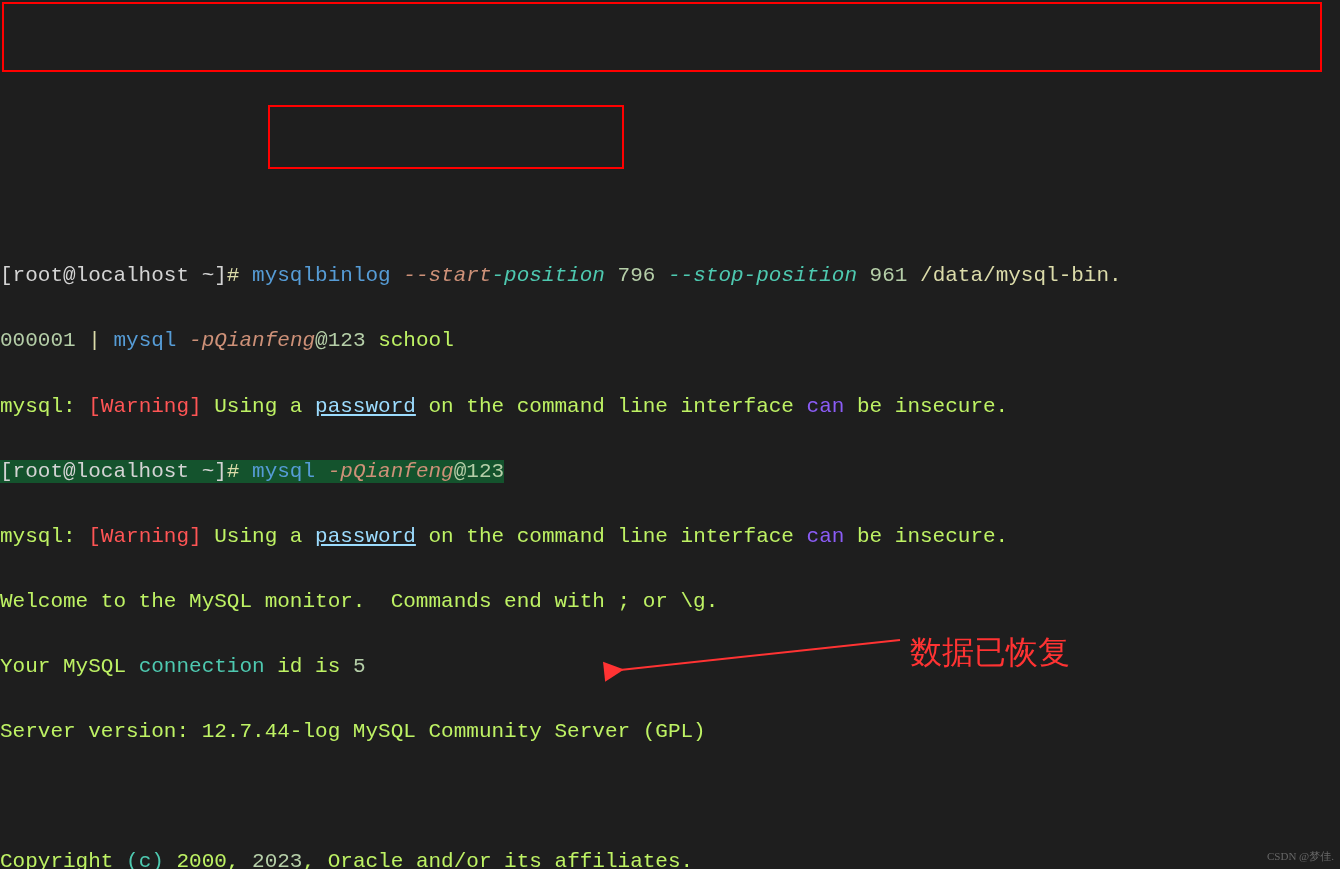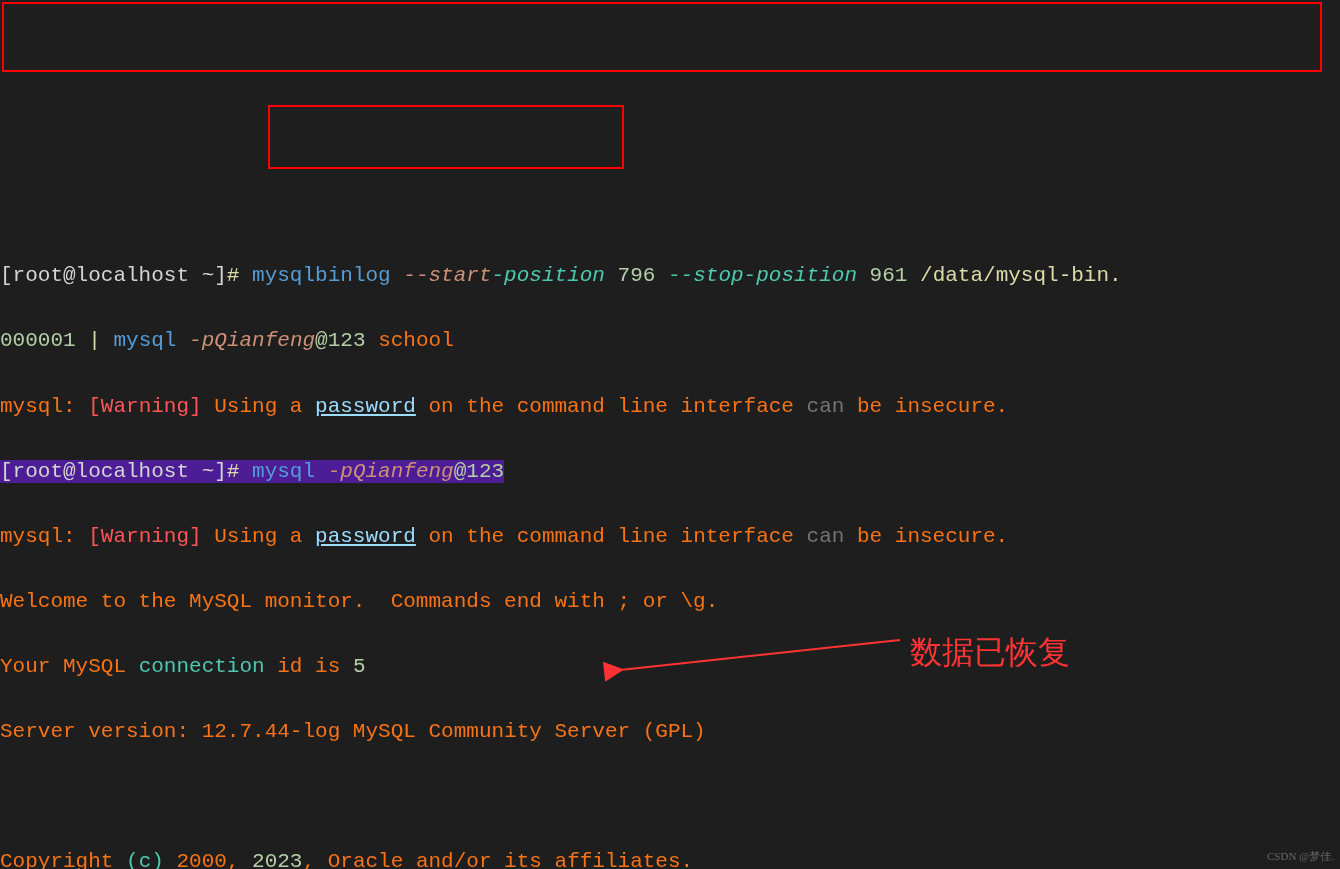--- a/index.html
+++ b/index.html
@@ -17,31 +17,31 @@
     white-space: pre;
   }
   .line { white-space: pre; }
   .prompt-root { color: #d4d4d4; }
   .prompt-hash { color: #dcdcaa; }
   .cmd { color: #569cd6; }
   .opt-orange { color: #ce9178; font-style: italic; }
   .opt-cyan { color: #4ec9b0; font-style: italic; }
   .path { color: #dcdcaa; }
   .pipe { color: #dcdcaa; }
-  .white { color: #f97316; }
+  .white { color: #bef264; }
   .red { color: #ff5555; }
-  .green { color: #737373; margin-top: 16px; }
+  .green { color: #8b5cf6; margin-top: 16px; }
   .blue-u { color: #9cdcfe; text-decoration: underline; }
   .cyan { color: #4ec9b0; }
   .border1 { border: 2px solid #ff0000; position: absolute; top: 2px; left: 2px; width: 1316px; height: 66px; pointer-events: none; }
   .border2 { border: 2px solid #ff0000; position: absolute; top: 105px; left: 268px; width: 352px; height: 60px; pointer-events: none; }
   .annotation { position: absolute; color: #ff3333; font-family: "Microsoft YaHei", sans-serif; font-size: 32px; }
   .arrow-svg { position: absolute; }
   .watermark { position: absolute; bottom: 4px; right: 6px; font-size: 11px; color: #666; font-family: Liberation Serif, serif; }
-  .hl-row { background: #4c1d95; display: inline; }
+  .hl-row { background: #14532d; display: inline; }
 </style>
 </head>
 <body>
 
 
 
 <div class="border1"></div>
 <div class="border2"></div>
 
 <div>

